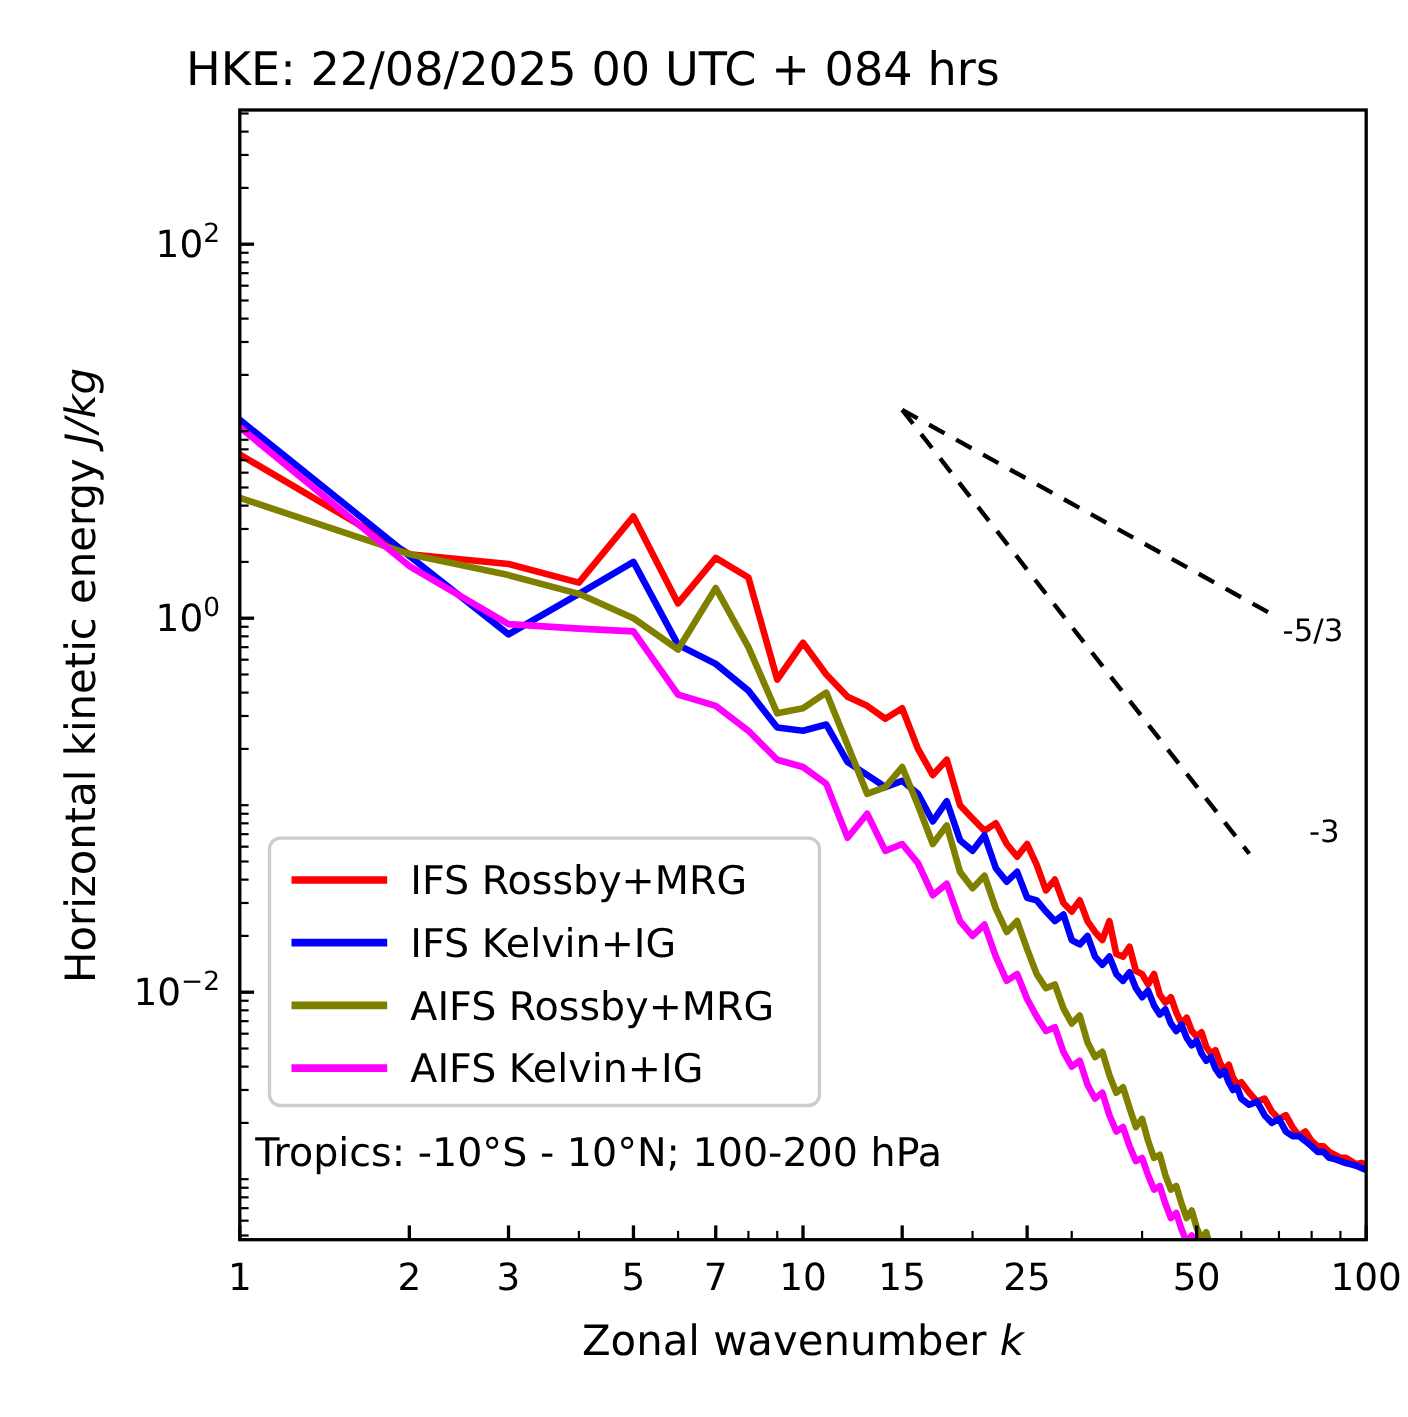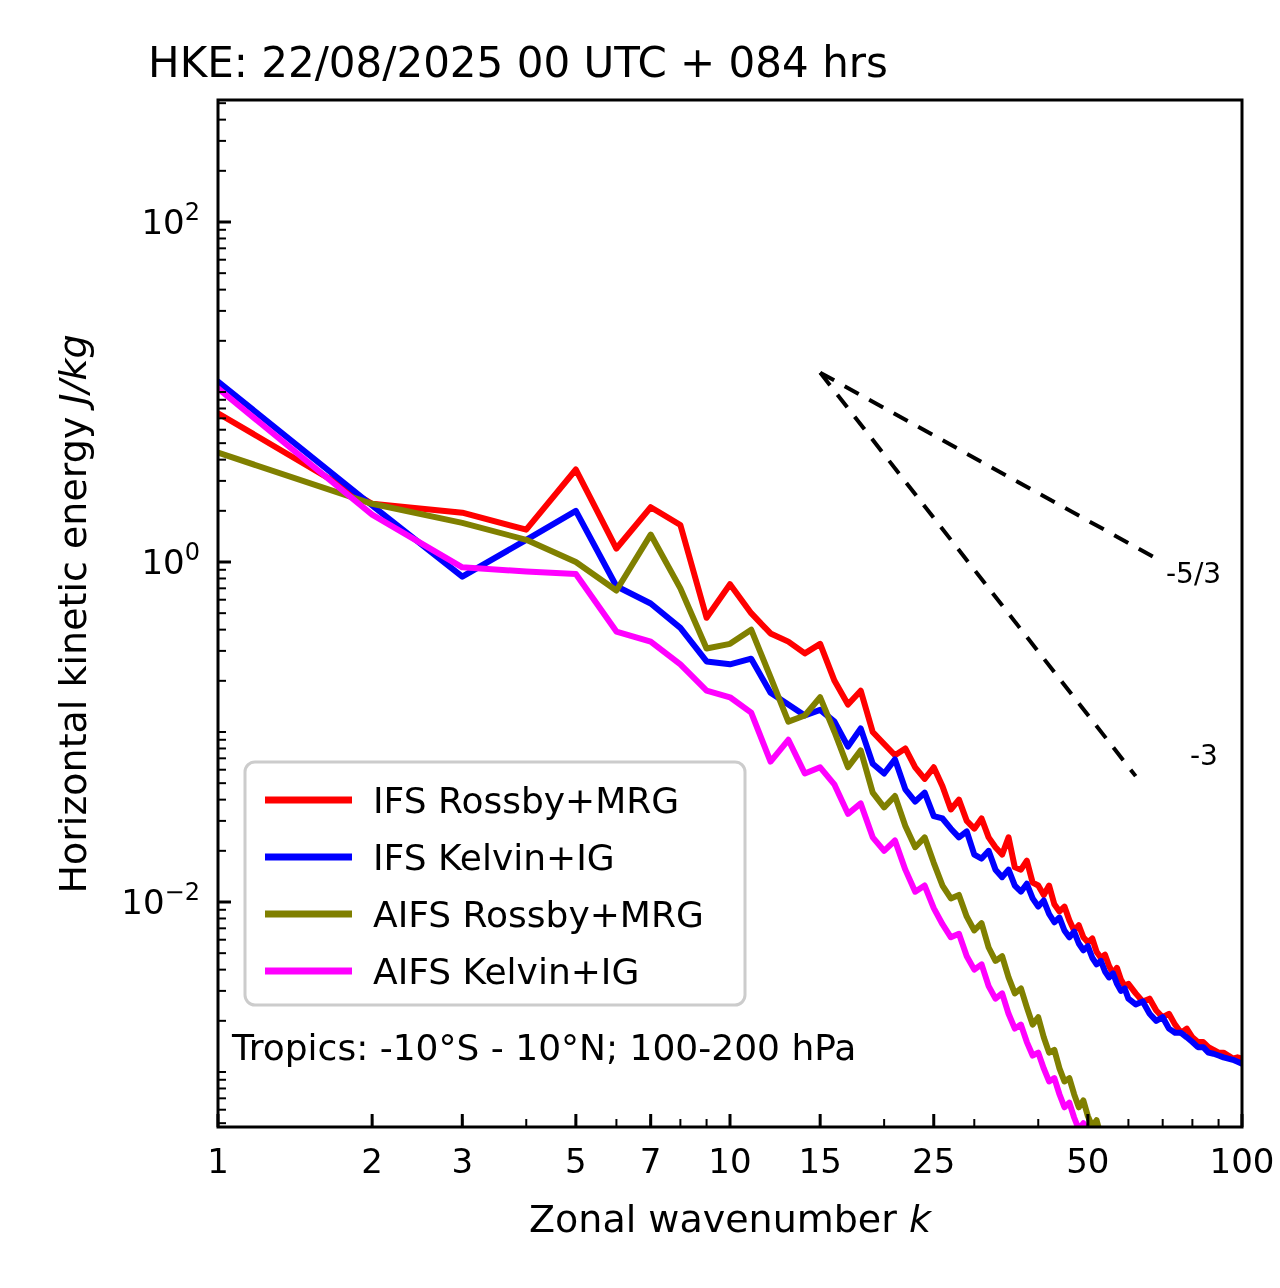--- a/index.html
+++ b/index.html
@@ -22,20 +22,21 @@
   #chart-title {
     position: absolute;
     left: 0;
     top: 38px;
     width: 1036px;
     text-align: center;
     font-size: 42px;
     color: #000000;
     letter-spacing: 0px;
     white-space: nowrap;
+    padding-left: 21px;
   }
   #plot-svg {
     position: absolute;
     left: 0;
     top: 0;
   }
   .axis-tick-label {
     font-size: 34px;
     fill: #000000;
     font-family: "DejaVu Sans", sans-serif;

